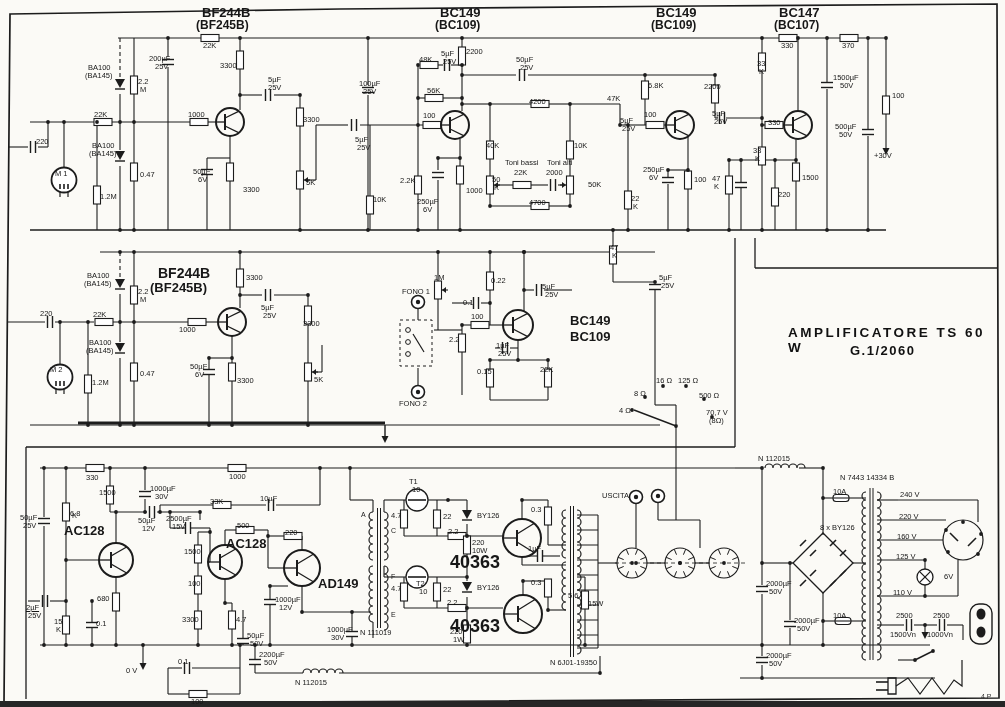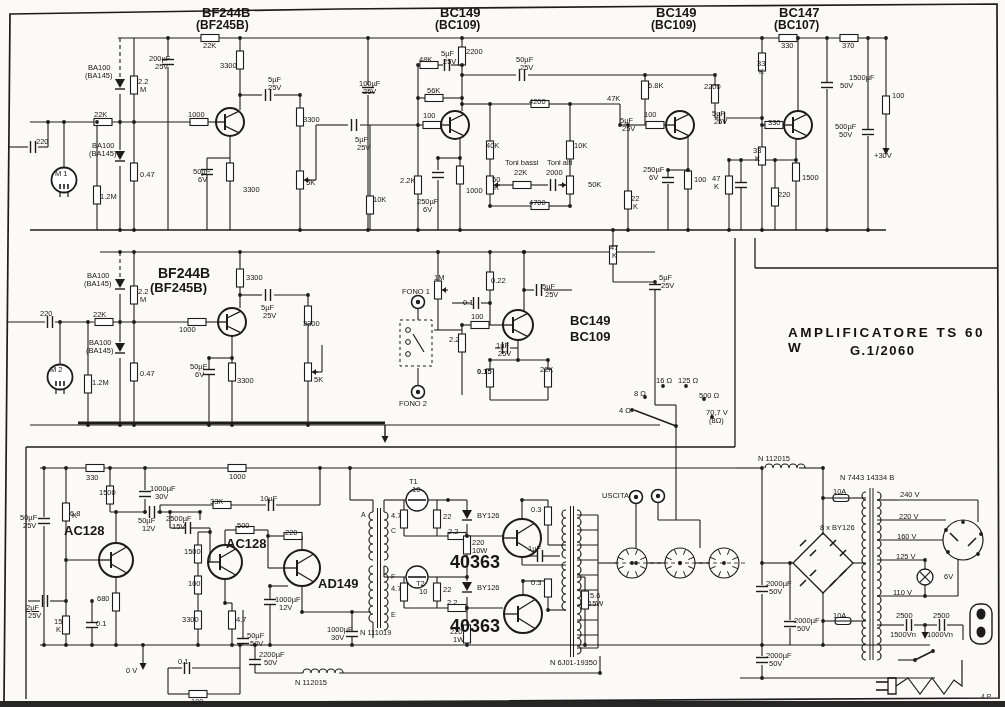--- a/index.html
+++ b/index.html
@@ -951,21 +951,21 @@
     <span class="lbl" style="left: 633px; top: 203px; font-size: 7.5px;">K</span>
     <span class="lbl" style="left: 712px; top: 175px; font-size: 7.5px;">47</span>
     <span class="lbl" style="left: 714px; top: 183px; font-size: 7.5px;">K</span>
     <span class="lbl" style="left: 757px; top: 60px; font-size: 7.5px;">33</span>
     <span class="lbl" style="left: 759px; top: 68px; font-size: 7.5px;">K</span>
     <span class="lbl" style="left: 768px; top: 119px; font-size: 7.5px;">330</span>
     <span class="lbl" style="left: 753px; top: 147px; font-size: 7.5px;">33</span>
     <span class="lbl" style="left: 755px; top: 155px; font-size: 7.5px;">K</span>
     <span class="lbl" style="left: 781px; top: 42px; font-size: 7.5px;">330</span>
     <span class="lbl" style="left: 842px; top: 42px; font-size: 7.5px;">370</span>
-    <span class="lbl" style="left: 833px; top: 74px; font-size: 7.5px; margin-left: 16px;">1500µF</span>
+    <span class="lbl" style="left: 833px; top: 74px; font-size: 7.5px;">1500µF</span>
     <span class="lbl" style="left: 840px; top: 82px; font-size: 7.5px;">50V</span>
     <span class="lbl" style="left: 835px; top: 123px; font-size: 7.5px;">500µF</span>
     <span class="lbl" style="left: 839px; top: 131px; font-size: 7.5px;">50V</span>
     <span class="lbl" style="left: 892px; top: 92px; font-size: 7.5px;">100</span>
     <span class="lbl" style="left: 874px; top: 152px; font-size: 7.5px;">+30V</span>
     <span class="lbl" style="left: 778px; top: 191px; font-size: 7.5px;">220</span>
     <span class="lbl" style="left: 802px; top: 174px; font-size: 7.5px;">1500</span>
     <span class="lbl b" style="left: 158px; top: 266px; font-size: 14px;">BF244B</span>
     <span class="lbl b" style="left: 150px; top: 281px; font-size: 13px;">(BF245B)</span>
     <span class="lbl" style="left: 87px; top: 272px; font-size: 7.5px;">BA100</span>
@@ -993,21 +993,21 @@
     <span class="lbl" style="left: 434px; top: 274px; font-size: 7.5px;">1M</span>
     <span class="lbl" style="left: 402px; top: 288px; font-size: 7.5px;">FONO 1</span>
     <span class="lbl" style="left: 463px; top: 299px; font-size: 7.5px;">0.1</span>
     <span class="lbl" style="left: 491px; top: 277px; font-size: 7.5px;">0.22</span>
     <span class="lbl" style="left: 542px; top: 283px; font-size: 7.5px;">5µF</span>
     <span class="lbl" style="left: 545px; top: 291px; font-size: 7.5px;">25V</span>
     <span class="lbl" style="left: 471px; top: 313px; font-size: 7.5px;">100</span>
     <span class="lbl" style="left: 449px; top: 336px; font-size: 7.5px;">2.2</span>
     <span class="lbl" style="left: 496px; top: 342px; font-size: 7.5px;">1µF</span>
     <span class="lbl" style="left: 498px; top: 350px; font-size: 7.5px;">25V</span>
-    <span class="lbl" style="left: 477px; top: 368px; font-size: 7.5px; font-weight: bold;">0.15</span>
+    <span class="lbl" style="left: 477px; top: 368px; font-size: 7.5px;">0.15</span>
     <span class="lbl" style="left: 540px; top: 366px; font-size: 7.5px;">22K</span>
     <span class="lbl" style="left: 399px; top: 400px; font-size: 7.5px;">FONO 2</span>
     <span class="lbl" style="left: 610px; top: 244px; font-size: 7.5px;">47</span>
     <span class="lbl" style="left: 612px; top: 252px; font-size: 7.5px;">K</span>
     <span class="lbl" style="left: 659px; top: 274px; font-size: 7.5px;">5µF</span>
     <span class="lbl" style="left: 661px; top: 282px; font-size: 7.5px;">25V</span>
     <span class="lbl" style="left: 656px; top: 377px; font-size: 7.5px;">16 Ω</span>
     <span class="lbl" style="left: 678px; top: 377px; font-size: 7.5px;">125 Ω</span>
     <span class="lbl" style="left: 634px; top: 390px; font-size: 7.5px;">8 Ω</span>
     <span class="lbl" style="left: 699px; top: 392px; font-size: 7.5px;">500 Ω</span>
@@ -1070,21 +1070,21 @@
     <span class="lbl" style="left: 416px; top: 580px; font-size: 7.5px;">T2</span>
     <span class="lbl" style="left: 419px; top: 588px; font-size: 7.5px;">10</span>
     <span class="lbl" style="left: 391px; top: 585px; font-size: 7.5px;">4.7</span>
     <span class="lbl" style="left: 443px; top: 586px; font-size: 7.5px;">22</span>
     <span class="lbl" style="left: 447px; top: 599px; font-size: 7.5px;">2.2</span>
     <span class="lbl" style="left: 477px; top: 584px; font-size: 7.5px;">BY126</span>
     <span class="lbl" style="left: 531px; top: 579px; font-size: 7.5px;">0.3</span>
     <span class="lbl" style="left: 450px; top: 628px; font-size: 7.5px;">220</span>
     <span class="lbl" style="left: 453px; top: 636px; font-size: 7.5px;">1W</span>
     <span class="lbl" style="left: 528px; top: 545px; font-size: 7.5px;">1µF</span>
-    <span class="lbl" style="left: 590px; top: 592px; font-size: 7.5px;">5.6</span>
+    <span class="lbl" style="left: 568px; top: 592px; font-size: 7.5px;">5.6</span>
     <span class="lbl" style="left: 588px; top: 600px; font-size: 7.5px;">15W</span>
     <span class="lbl" style="left: 361px; top: 511px; font-size: 7px;">A</span>
     <span class="lbl" style="left: 391px; top: 527px; font-size: 7px;">C</span>
     <span class="lbl" style="left: 391px; top: 573px; font-size: 7px;">F</span>
     <span class="lbl" style="left: 391px; top: 611px; font-size: 7px;">E</span>
     <span class="lbl" style="left: 360px; top: 629px; font-size: 7.5px;">N 111019</span>
     <span class="lbl" style="left: 550px; top: 659px; font-size: 7.5px;">N 6J01-19350</span>
     <span class="lbl" style="left: 602px; top: 492px; font-size: 7.5px;">USCITA</span>
     <span class="lbl" style="left: 758px; top: 455px; font-size: 7.5px;">N 112015</span>
     <span class="lbl" style="left: 833px; top: 488px; font-size: 7.5px;">10A</span>

